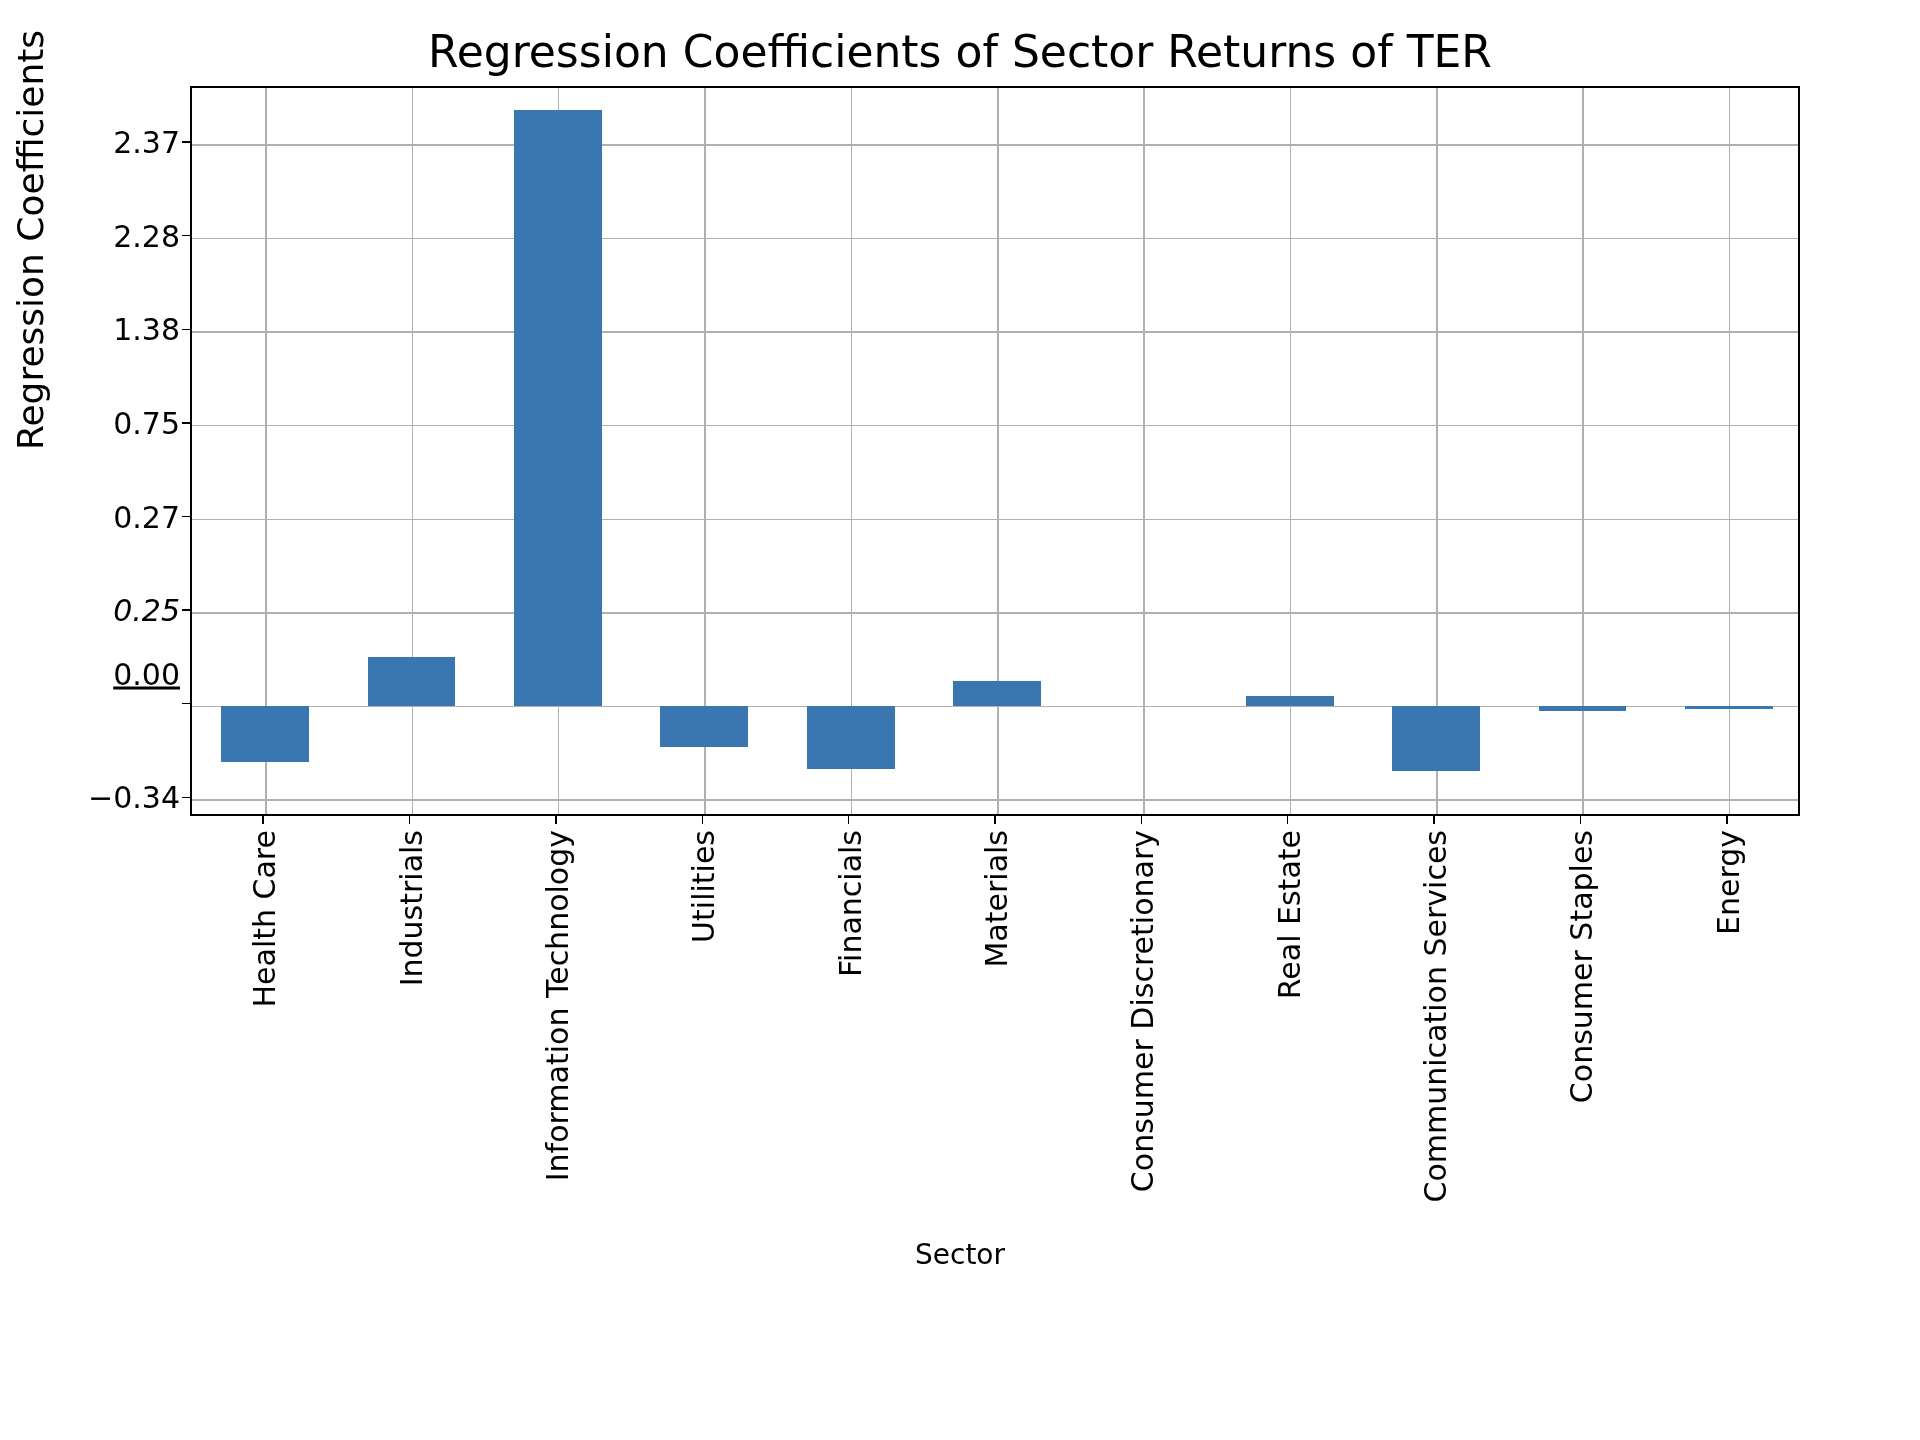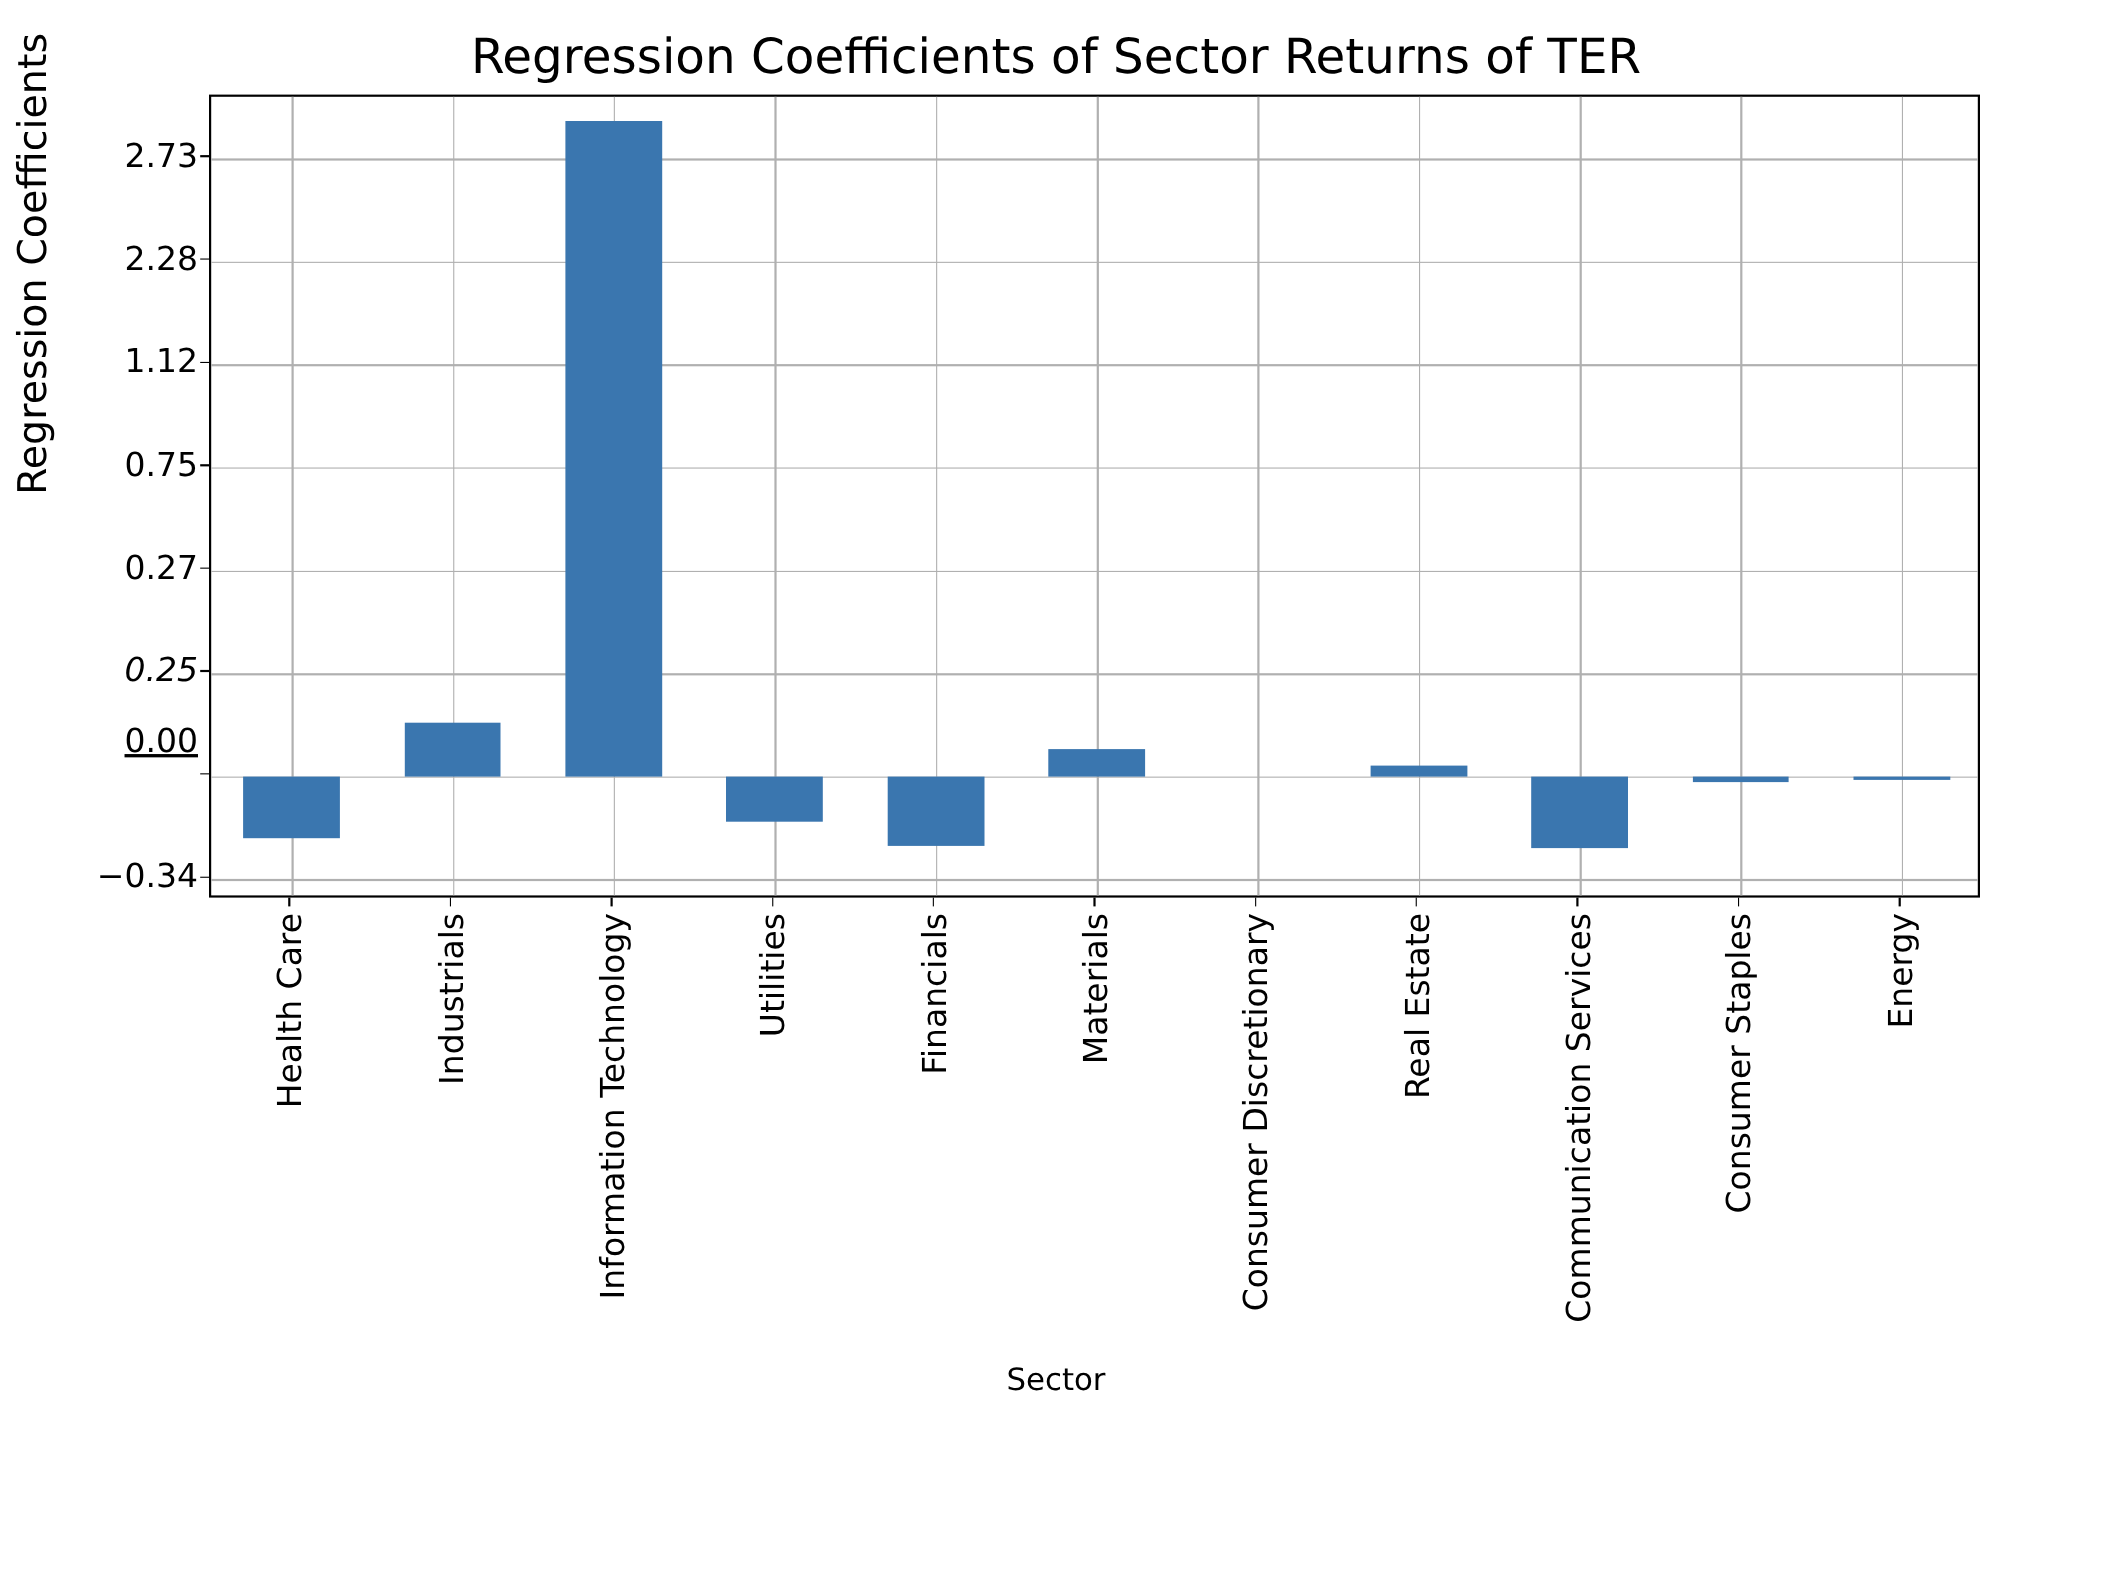--- a/index.html
+++ b/index.html
@@ -136,25 +136,25 @@
 <div class="ytick-label" style="top: 797.282px;">−0.34</div>
 <div class="tick-mark-y" style="top: 702.942px;"></div>
 <div class="ytick-label" style="top: 674px; text-decoration: underline;">0.00</div>
 <div class="tick-mark-y" style="top: 609.353px;"></div>
 <div class="ytick-label" style="top: 610.103px; font-style: italic;">0.25</div>
 <div class="tick-mark-y" style="top: 515.763px;"></div>
 <div class="ytick-label" style="top: 516.513px;">0.27</div>
 <div class="tick-mark-y" style="top: 422.173px;"></div>
 <div class="ytick-label" style="top: 422.923px;">0.75</div>
 <div class="tick-mark-y" style="top: 328.583px;"></div>
-<div class="ytick-label" style="top: 329.333px;">1.12</div>
+<div class="ytick-label" style="top: 329.333px;">1.38</div>
 <div class="tick-mark-y" style="top: 234.994px;"></div>
 <div class="ytick-label" style="top: 235.744px;">2.28</div>
 <div class="tick-mark-y" style="top: 141.404px;"></div>
-<div class="ytick-label" style="top: 142.154px;">2.73</div>
+<div class="ytick-label" style="top: 142.154px;">2.37</div>
 <div class="tick-mark-x" style="left: 262.432px;"></div>
 <div class="tick-mark-x" style="left: 408.795px;"></div>
 <div class="tick-mark-x" style="left: 555.159px;"></div>
 <div class="tick-mark-x" style="left: 701.523px;"></div>
 <div class="tick-mark-x" style="left: 847.886px;"></div>
 <div class="tick-mark-x" style="left: 994.25px;"></div>
 <div class="tick-mark-x" style="left: 1140.61px;"></div>
 <div class="tick-mark-x" style="left: 1286.98px;"></div>
 <div class="tick-mark-x" style="left: 1433.34px;"></div>
 <div class="tick-mark-x" style="left: 1579.7px;"></div>

